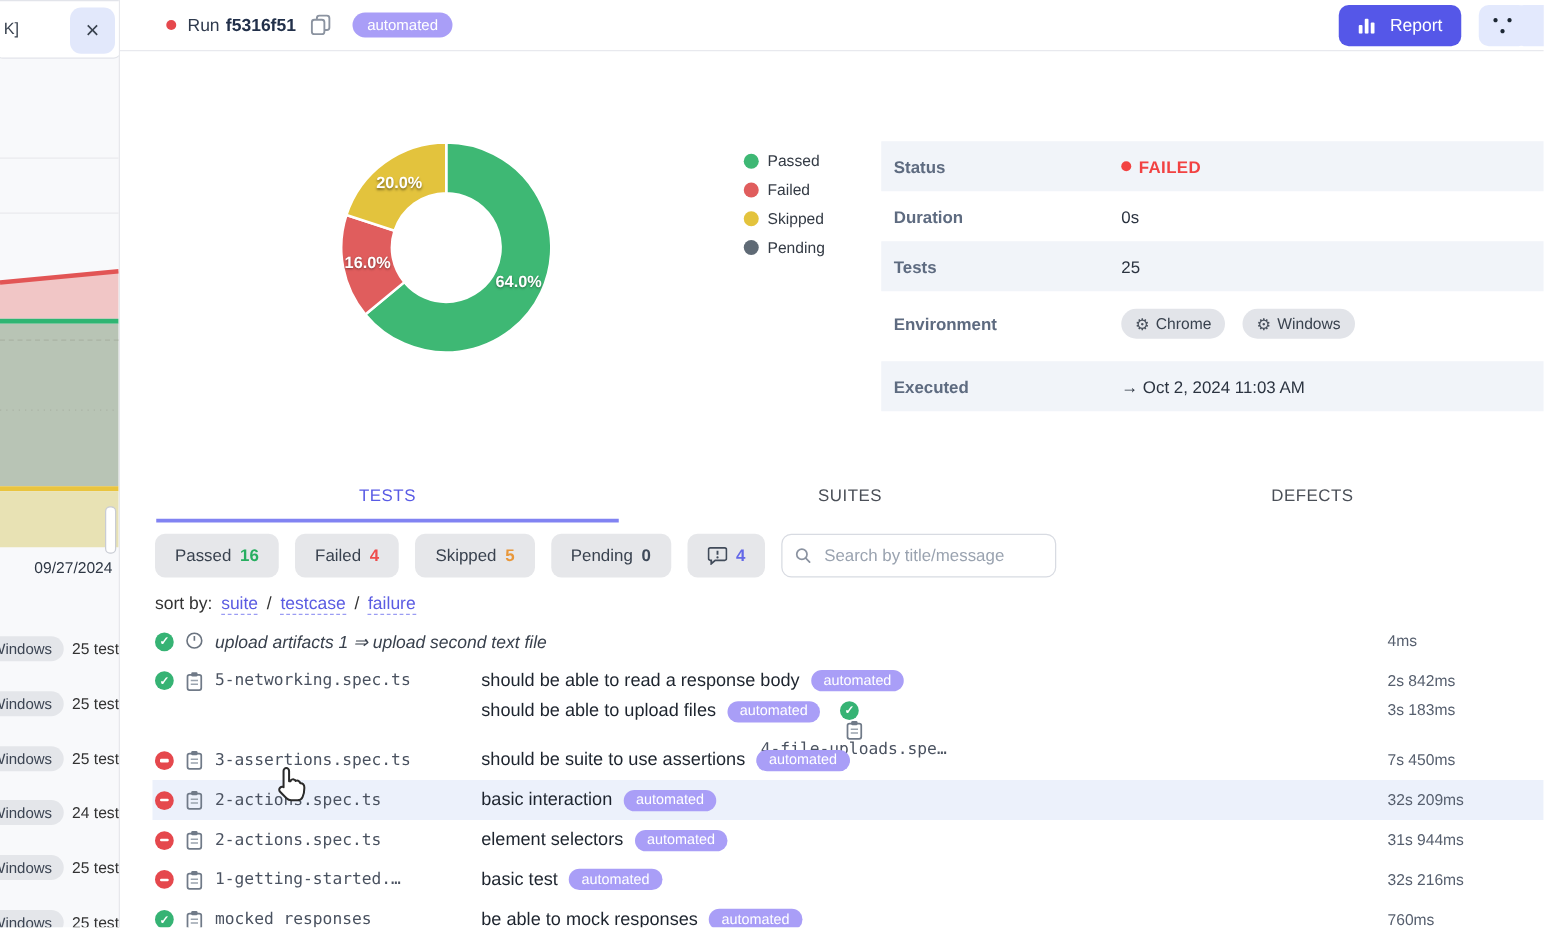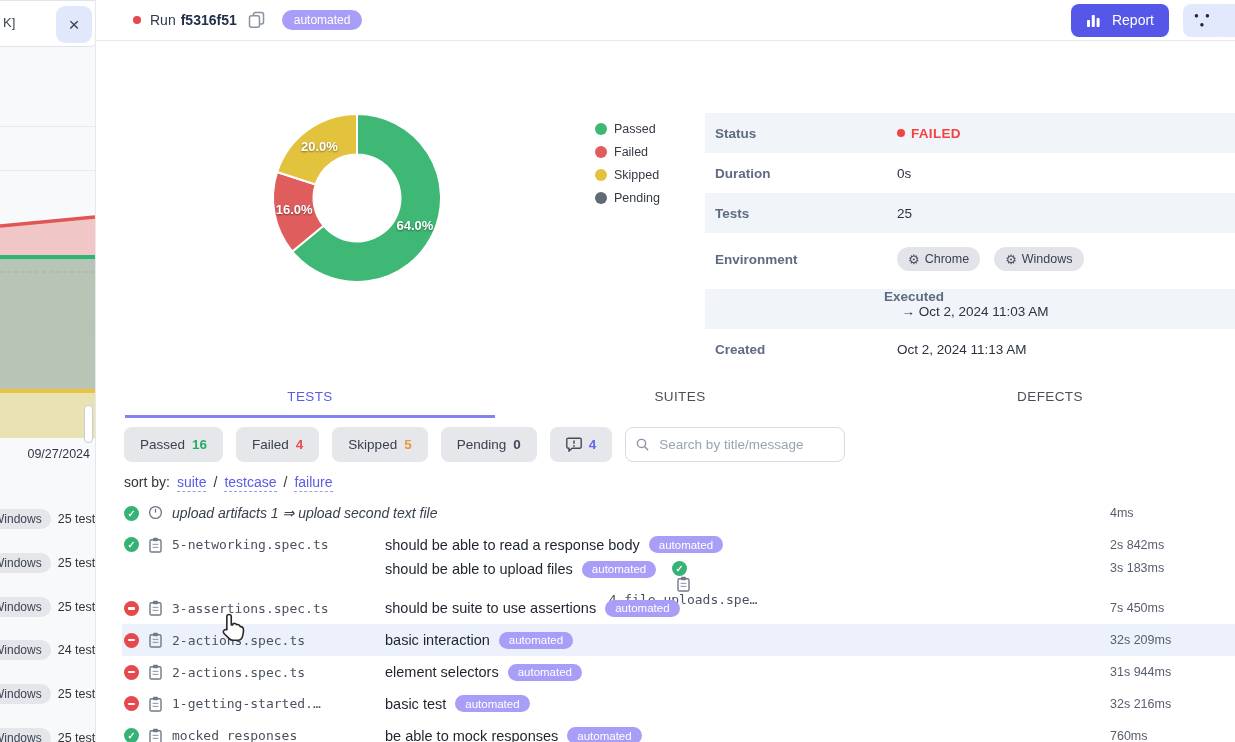--- a/index.html
+++ b/index.html
@@ -45,21 +45,21 @@
       text-shadow:0 1px 2px rgba(0,0,0,.45);}
   .legend{position:absolute;left:500px;top:122px;}
   .legend-item{display:flex;align-items:center;margin-bottom:10px;height:13px;}
   .legend-dot{width:12px;height:12px;border-radius:50%;margin-right:7px;flex:none;}
   .legend-label{font-size:12.5px;color:#343b45;}
   
   .details{position:absolute;left:610px;top:113px;right:0;}
   .d-row{display:flex;align-items:center;height:40px;padding-left:10px;}
   .d-row.striped{background:#f1f4f9;}
   .d-row.tall{height:52px;}
-  .d-row.gap-above{margin-top:4px;flex-direction:column;}
+  .d-row.gap-above{margin-top:4px;}
   .d-label{width:182px;font-size:13.5px;font-weight:bold;color:#5e6b80;flex:none;}
   .d-value{font-size:13.5px;color:#2b3340;display:flex;align-items:center;gap:6px;}
   .status-dot{width:8px;height:8px;border-radius:50%;background:#f24242;}
   .status-text{color:#f24242;font-weight:bold;letter-spacing:.3px;}
   .env-badge{background:#e2e4e9;border-radius:12px;padding:5px 11px;font-size:12.5px;color:#39424e;
       display:flex;align-items:center;gap:5px;margin-right:8px;}
   .gear{font-size:13px;color:#4a525e;line-height:1;}
   
   .tabs{position:absolute;left:0;right:0;top:378px;height:40px;display:flex;padding-left:30px;}
   .tab{flex:1;display:flex;align-items:center;justify-content:center;font-size:13.5px;
@@ -231,26 +231,20 @@
           <span class="env-badge">
             <span class="gear">⚙</span>
             <span>Windows</span>
           </span>
         </div>
       </div>
       <div class="d-row striped gap-above">
         <div class="d-label">Executed</div>
         <div class="d-value">
           <span>→ Oct 2, 2024 11:03 AM</span>
-        </div>
-      </div>
-      <div class="d-row">
-        <div class="d-label">Created</div>
-        <div class="d-value">
-          <span>Oct 2, 2024 11:13 AM</span>
         </div>
       </div>
     </div>
 
   <div class="tabs">
     <div class="tab active">TESTS</div>
     <div class="tab">SUITES</div>
     <div class="tab">DEFECTS</div>
   </div>
 

